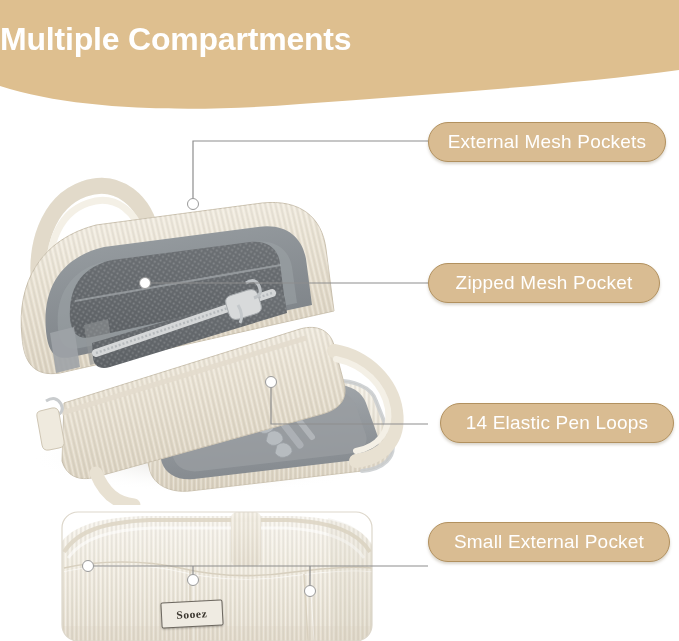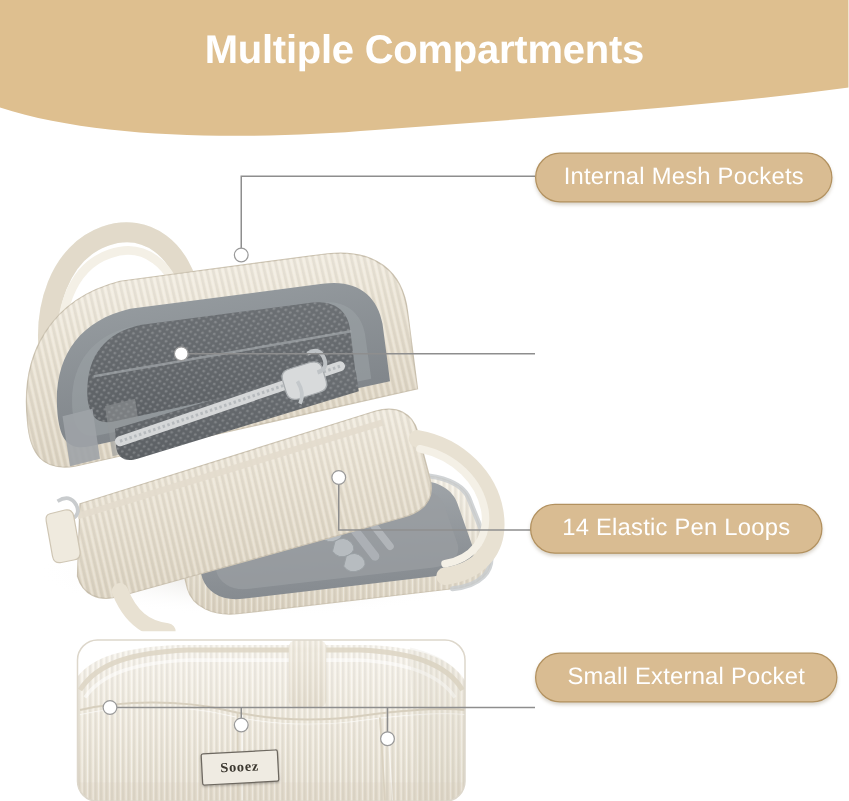--- a/index.html
+++ b/index.html
@@ -10,21 +10,21 @@
     overflow:hidden;
     position:relative;
   }
   #page{position:relative;width:679px;height:641px;background:#fff;overflow:hidden;}
 
   
   .banner{position:absolute;left:0;top:0;width:679px;height:112px;}
   .banner svg{display:block;width:679px;height:112px;}
   .banner-title{
     position:absolute;left:0;top:20px;width:679px;
-    text-align:center;
+    text-align:left;
     color:#ffffff;
     font-size:32px;
     font-weight:bold;
     letter-spacing:-0.2px;
     line-height:38px;
     white-space:nowrap;
   }
 
   
   .pill{
@@ -299,20 +299,21 @@
     <g>
       <circle cx="193" cy="204" r="5.5" fill="#ffffff" stroke="#9a9a9a" stroke-width="1"></circle>
       <circle cx="145" cy="283" r="5.5" fill="#ffffff" stroke="#9a9a9a" stroke-width="1"></circle>
       <circle cx="271" cy="382" r="5.5" fill="#ffffff" stroke="#9a9a9a" stroke-width="1"></circle>
       <circle cx="88" cy="566" r="5.5" fill="#ffffff" stroke="#9a9a9a" stroke-width="1"></circle>
       <circle cx="193" cy="580" r="5.5" fill="#ffffff" stroke="#9a9a9a" stroke-width="1"></circle>
       <circle cx="310" cy="591" r="5.5" fill="#ffffff" stroke="#9a9a9a" stroke-width="1"></circle>
     </g>
   </svg>
 
-  <div class="pill" style="left:428px;top:122px;width:238px;">Internal  Mesh Pockets</div>
-
-
-  <div class="pill" style="left:424px;top:403px;width:234px;">14 Elastic Pen Loops</div>
+  <div class="pill" style="left:428px;top:122px;width:238px;">External  Mesh Pockets</div>
+
+  <div class="pill" style="left:428px;top:263px;width:232px;">Zipped Mesh Pocket</div>
+
+  <div class="pill" style="left:440px;top:403px;width:234px;">14 Elastic Pen Loops</div>
 
   <div class="pill" style="left:428px;top:522px;width:242px;">Small External Pocket</div>
 
 </div>
 
 </body></html>

